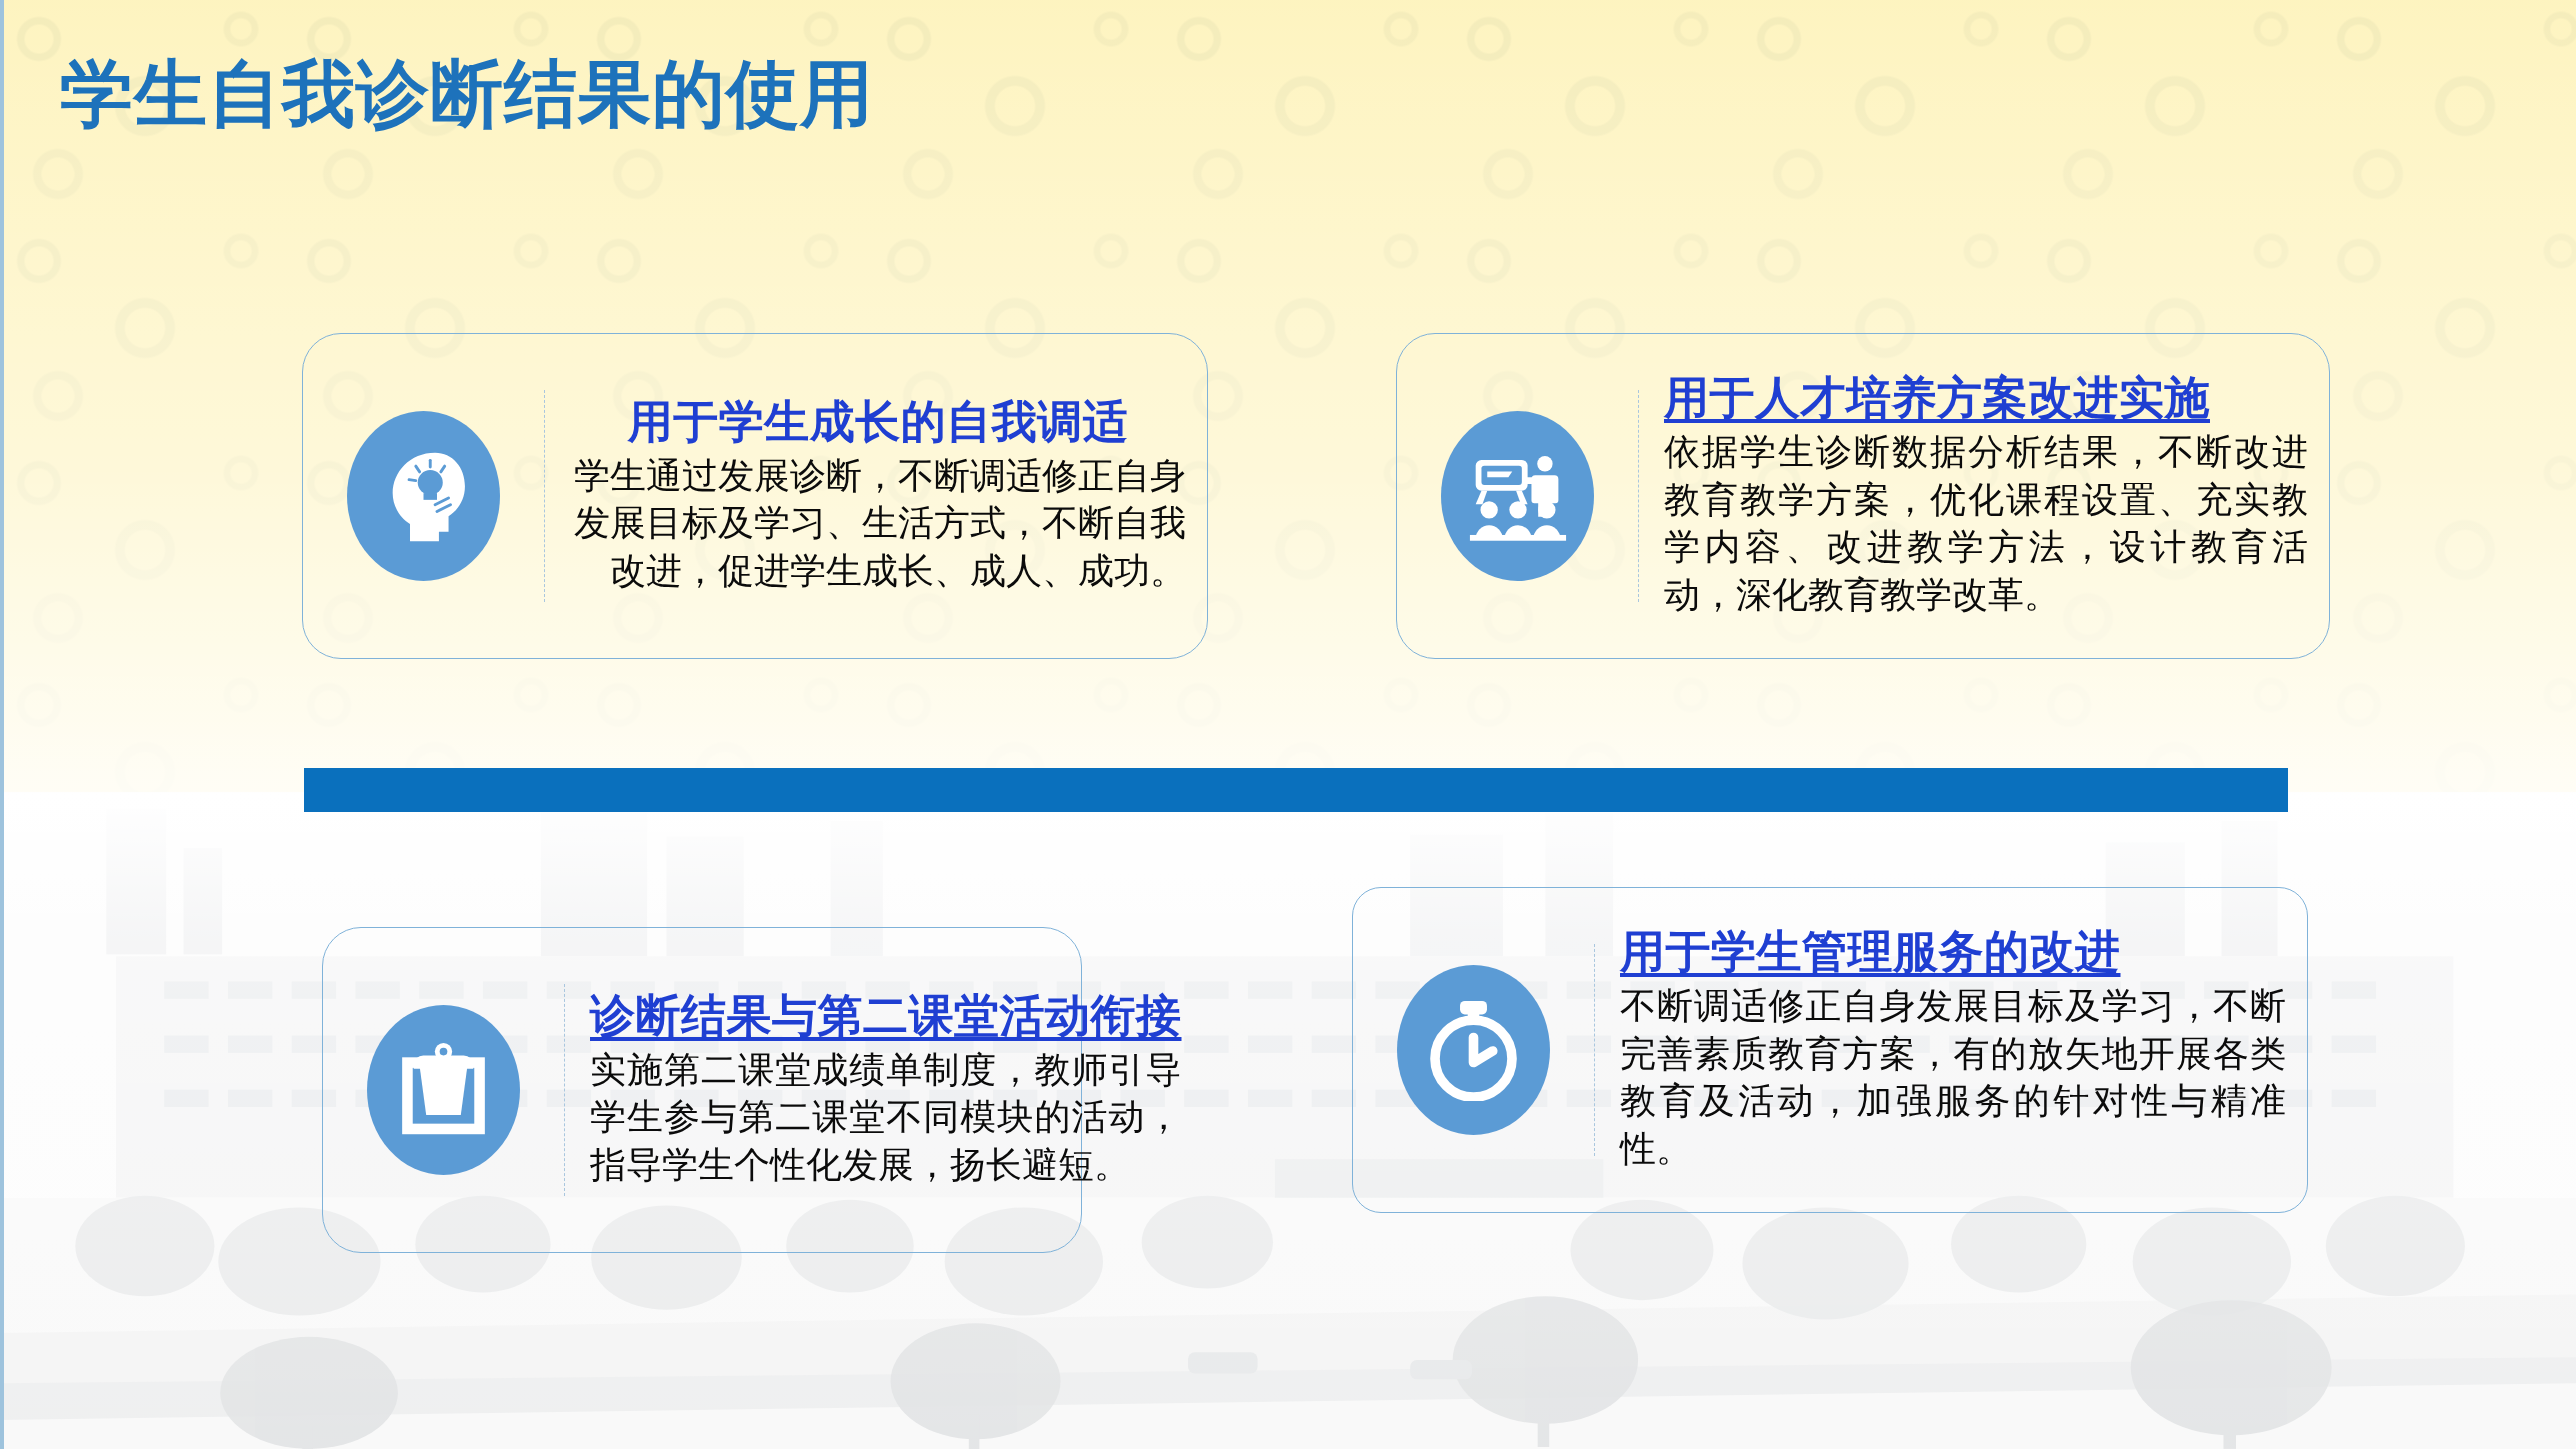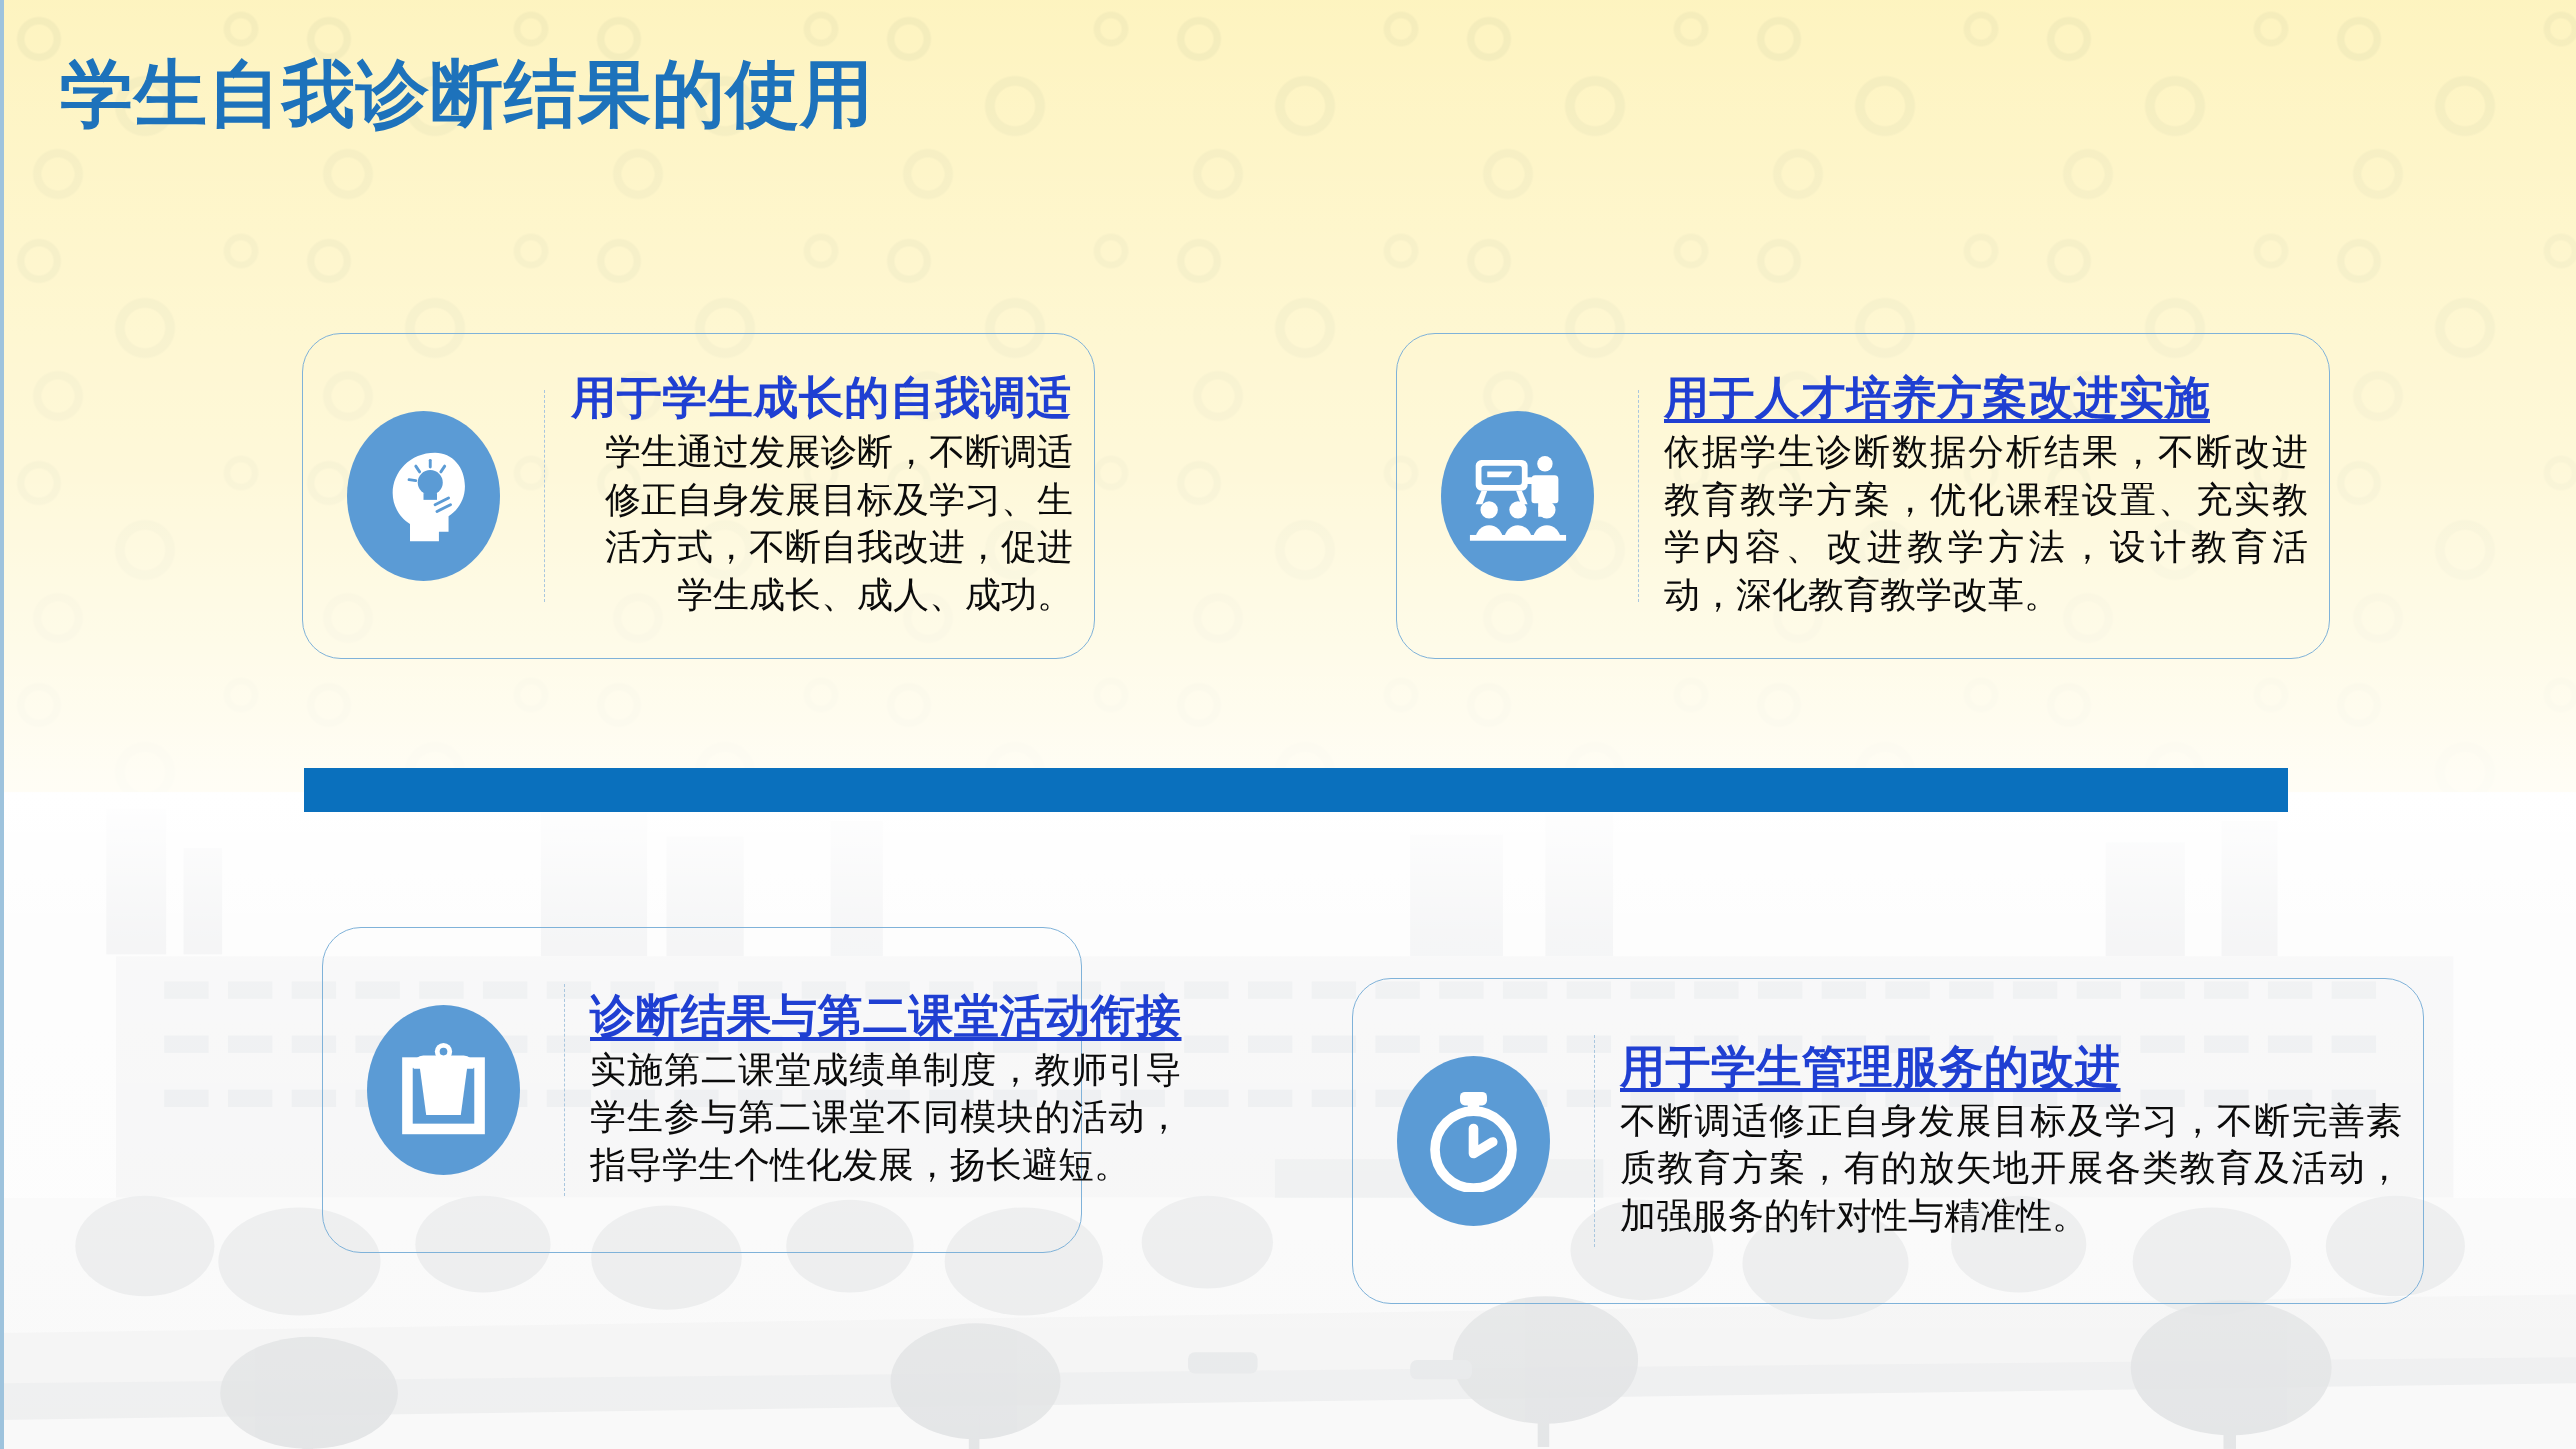--- a/index.html
+++ b/index.html
@@ -86,24 +86,24 @@
 
   
   .card {
     position: absolute;
     border: 1.9px solid #7fb2d9;
     border-radius: 39px;
     background: rgba(255,255,255,0.0);
     display: flex;
     align-items: center;
   }
-  .card.c1 { left: 302px;  top: 333px;  width: 793px;  height: 326px; }
+  .card.c1 { left: 302px;  top: 333px;  width: 906px;  height: 326px; }
   .card.c2 { left: 1352px; top: 333px;  width: 934px;  height: 326px; margin-left: 44px; }
   .card.c3 { left: 287px;  top: 927px;  width: 760px;  height: 326px; margin-left: 35px; }
-  .card.c4 { left: 1352px; top: 978px;  width: 1072px;  height: 326px; }
+  .card.c4 { left: 1352px; top: 887px;  width: 956px;  height: 326px; border-radius: 29px; }
 
   .icon-col {
     width: 241px;
     min-width: 241px;
     display: flex;
     align-items: center;
     justify-content: center;
     align-self: stretch;
     position: relative;
   }

